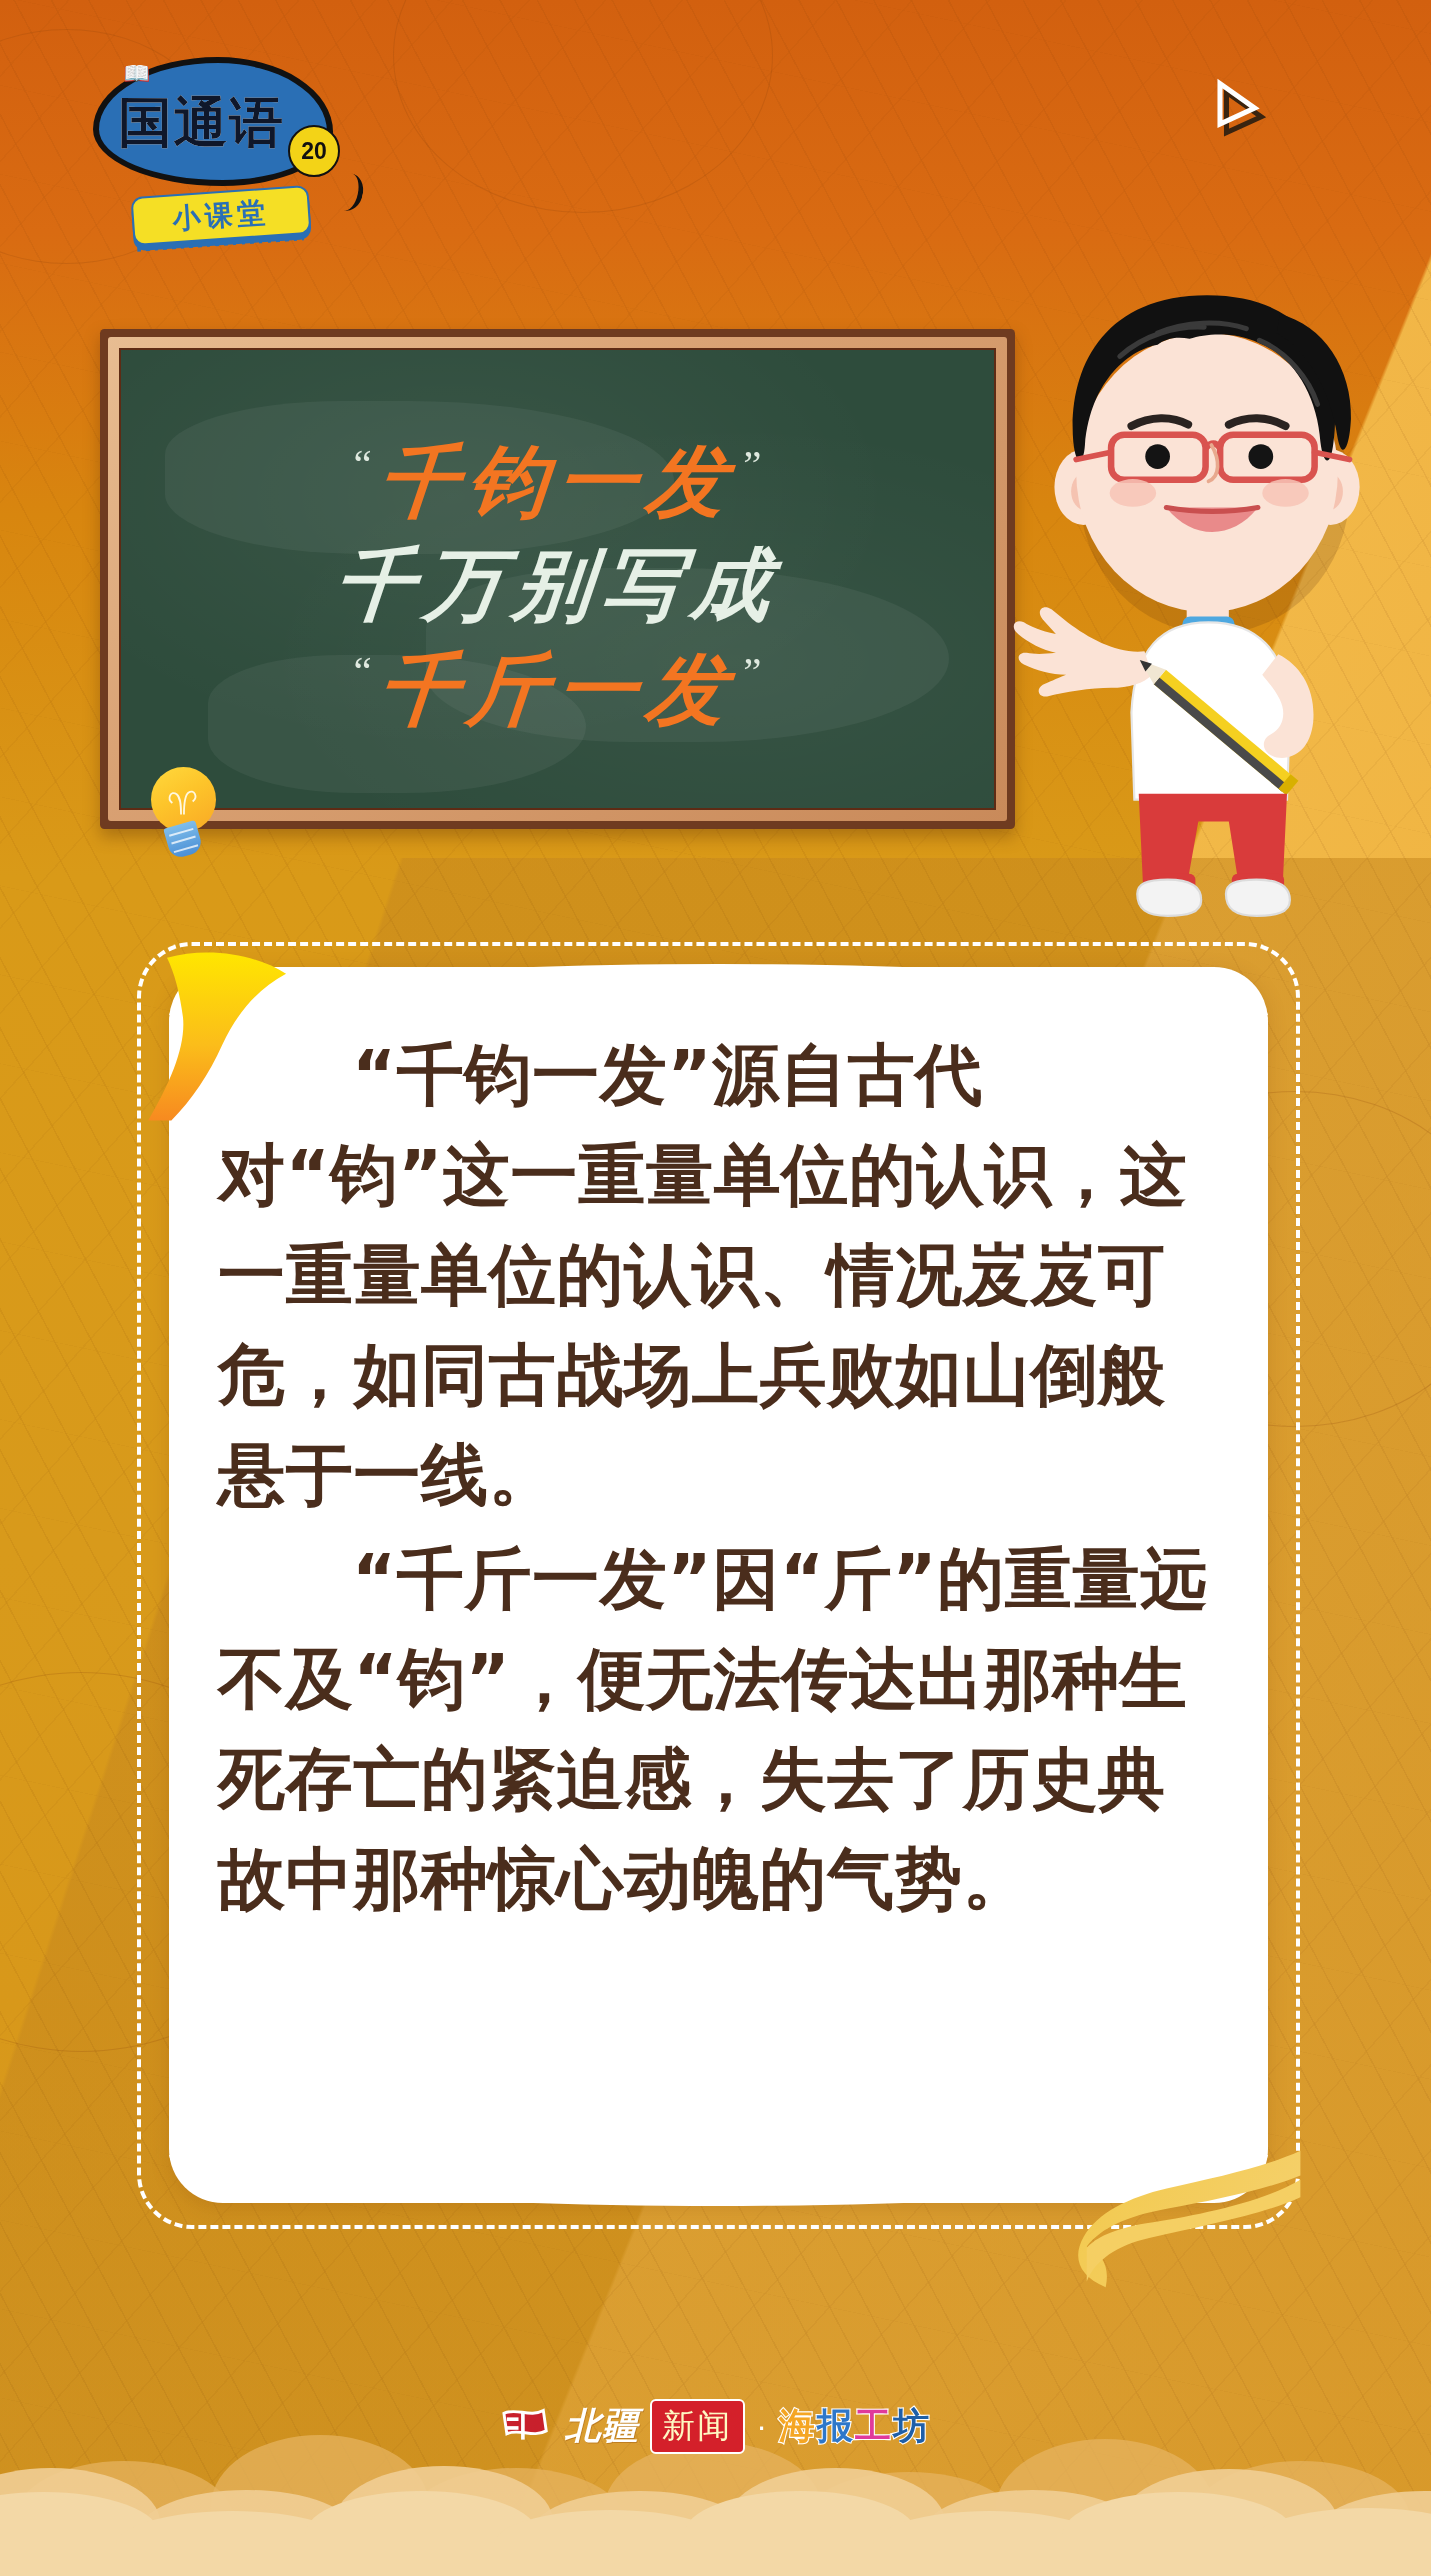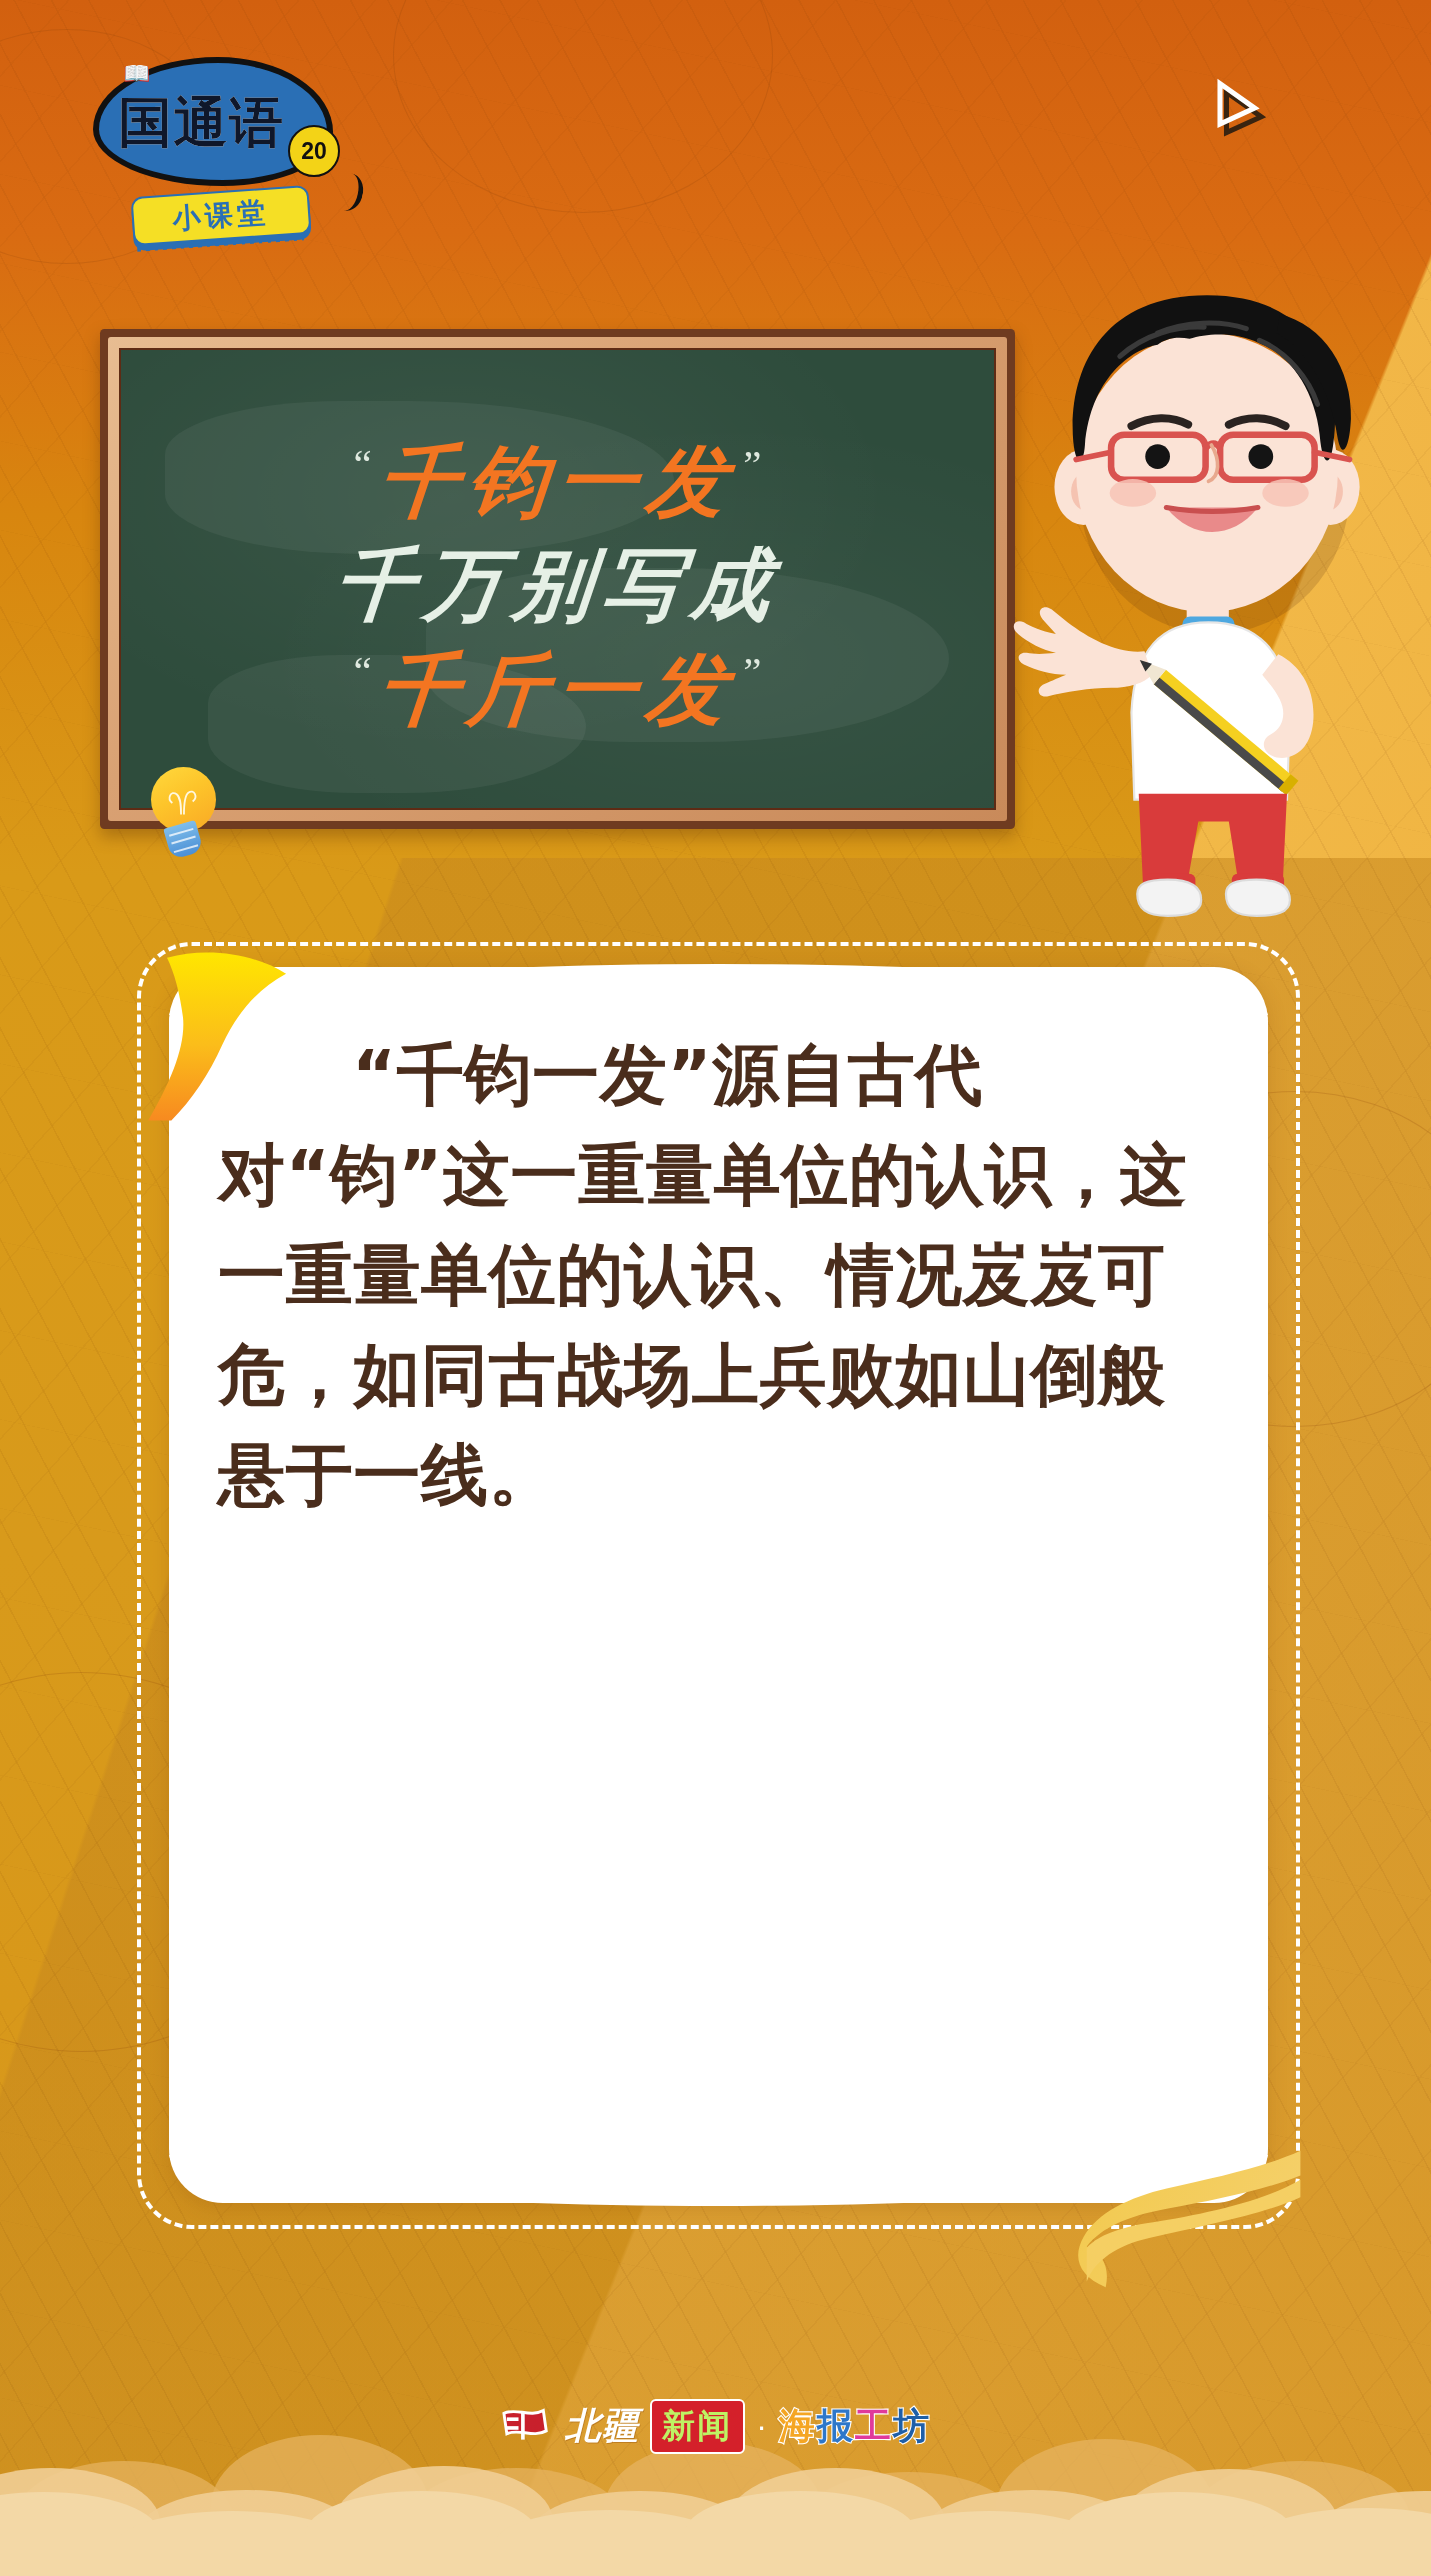--- a/index.html
+++ b/index.html
@@ -240,21 +240,21 @@
   }
   .f-flag{width:54px;height:41px;}
   .f-flag svg{display:block;width:100%;height:100%;}
   .f-beijiang{
     font-size:36px;font-weight:bold;color:#ffffff;
     font-family:"Liberation Serif","DejaVu Serif",serif;font-style:italic;
     text-shadow:0.7px 0.7px 0 rgba(140,70,10,.35);
     letter-spacing:1.5px;
   }
   .f-xinwen{
-    background:#d4202a;color:#bef264;font-size:33px;font-weight:bold;
+    background:#d4202a;color:#fef9c3;font-size:33px;font-weight:normal;
     padding:2.9px 10.2px;border-radius:5.8px;letter-spacing:2.2px;
     border:2.2px solid #fff;
   }
   .f-dot{color:#fff;font-size:32px;line-height:1;margin:0 1.5px;}
   .f-haibao{
     font-size:36px;font-weight:bold;letter-spacing:2.2px;
     font-family:"DejaVu Sans","Liberation Sans",sans-serif;
     -webkit-text-stroke:2.2px #fff;
     paint-order:stroke fill;
   }
@@ -451,20 +451,21 @@
           <stop offset="100%" stop-color="#f5d06a"></stop>
         </linearGradient>
       </defs>
       <path d="M398 112 C350 132 280 146 214 158 C160 168 124 184 104 210 C126 220 136 238 130 266 C92 250 84 224 100 196 C118 164 162 142 214 130 C286 114 350 100 398 78 Z" fill="url(#gradBR)"></path>
       <path d="M398 118 C344 150 250 168 186 178 C140 186 116 198 104 212 L104 258 C116 228 146 208 190 198 C262 182 352 164 398 142 Z" fill="#f5cf63"></path>
     </svg>
   </div>
 
   <div class="card-body">
     <p>“千钧一发”源自古代对“钧”这一重量单位的认识，这一重量单位的认识、情况岌岌可危，如同古战场上兵败如山倒般悬于一线。</p>
+    <p>“千斤一发”因“斤”的重量远不及“钧”，便无法传达出那种生死存亡的紧迫感，失去了历史典故中那种惊心动魄的气势。</p>
   </div>
 
   <div class="footer">
     <div class="f-flag">
       <svg viewBox="0 0 74 56">
         <path d="M4 10 C20 2 40 16 58 6 L62 34 C44 44 24 30 8 38 Z" fill="#c8202c" stroke="#ffffff" stroke-width="4"></path>
         <path d="M30 8 L30 46" stroke="#ffffff" stroke-width="5"></path>
         <path d="M8 18 L24 18" stroke="#ffffff" stroke-width="5"></path>
         <path d="M8 30 L24 30" stroke="#ffffff" stroke-width="5"></path>
       </svg>

